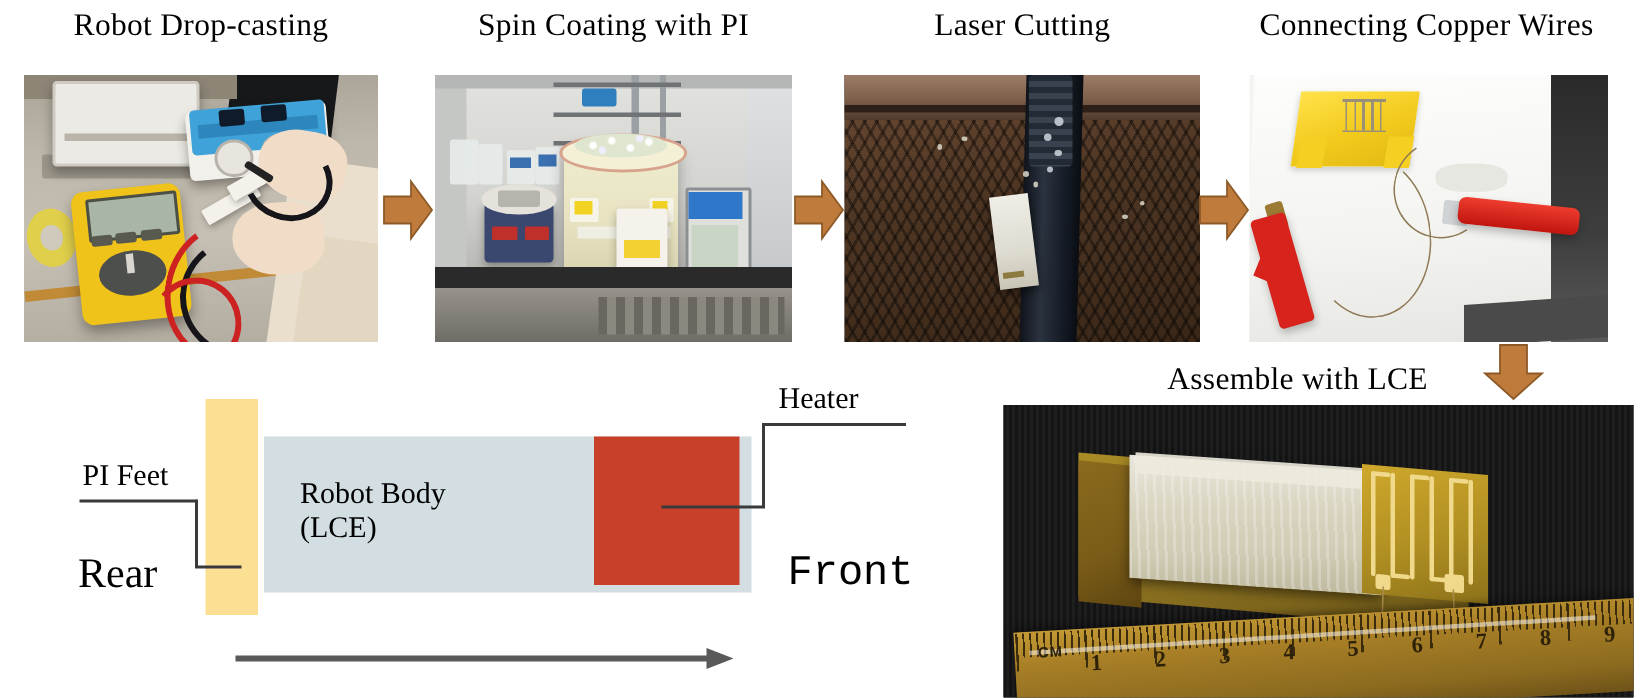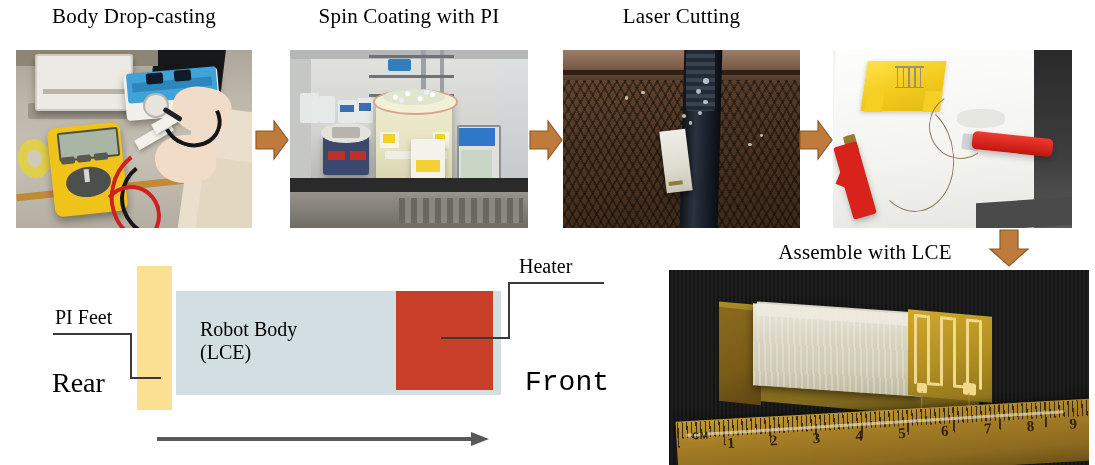--- a/index.html
+++ b/index.html
@@ -288,23 +288,24 @@
     font-weight:700;letter-spacing:.5px;transform:rotate(-3.2deg);
     font-family:"Liberation Sans",sans-serif;}
   .p5 .rshine{position:absolute;left:4%;top:78%;width:90%;height:3px;
     background:rgba(255,255,255,.5);transform:rotate(-3.6deg);}
 </style>
 </head>
 <body>
 
 <div class="stage">
 
-  <div class="caption" style="left:16px;top:4px;width:236px;">Body Drop-casting</div>
+  <div class="caption" style="left:16px;top:4px;width:236px;">Robot Drop-casting</div>
   <div class="caption" style="left:563px;top:4px;width:237px;">Laser Cutting</div>
   <div class="caption" style="left:290px;top:4px;width:238px;">Spin Coating with PI</div>
+  <div class="caption" style="left:826px;top:4px;width:250px;">Connecting Copper Wires</div>
 
   <div class="photo p1" style="left:16px;top:50px;width:236px;height:178px;">
     <div class="bench"></div>
       <div class="darkwall"></div>
       <div class="shelf"></div>
     <div class="wbase"></div>
       <div class="wbox"></div>
     <div class="hot"></div>
       <div class="hotface"></div>
       <div class="hotface2"></div>

